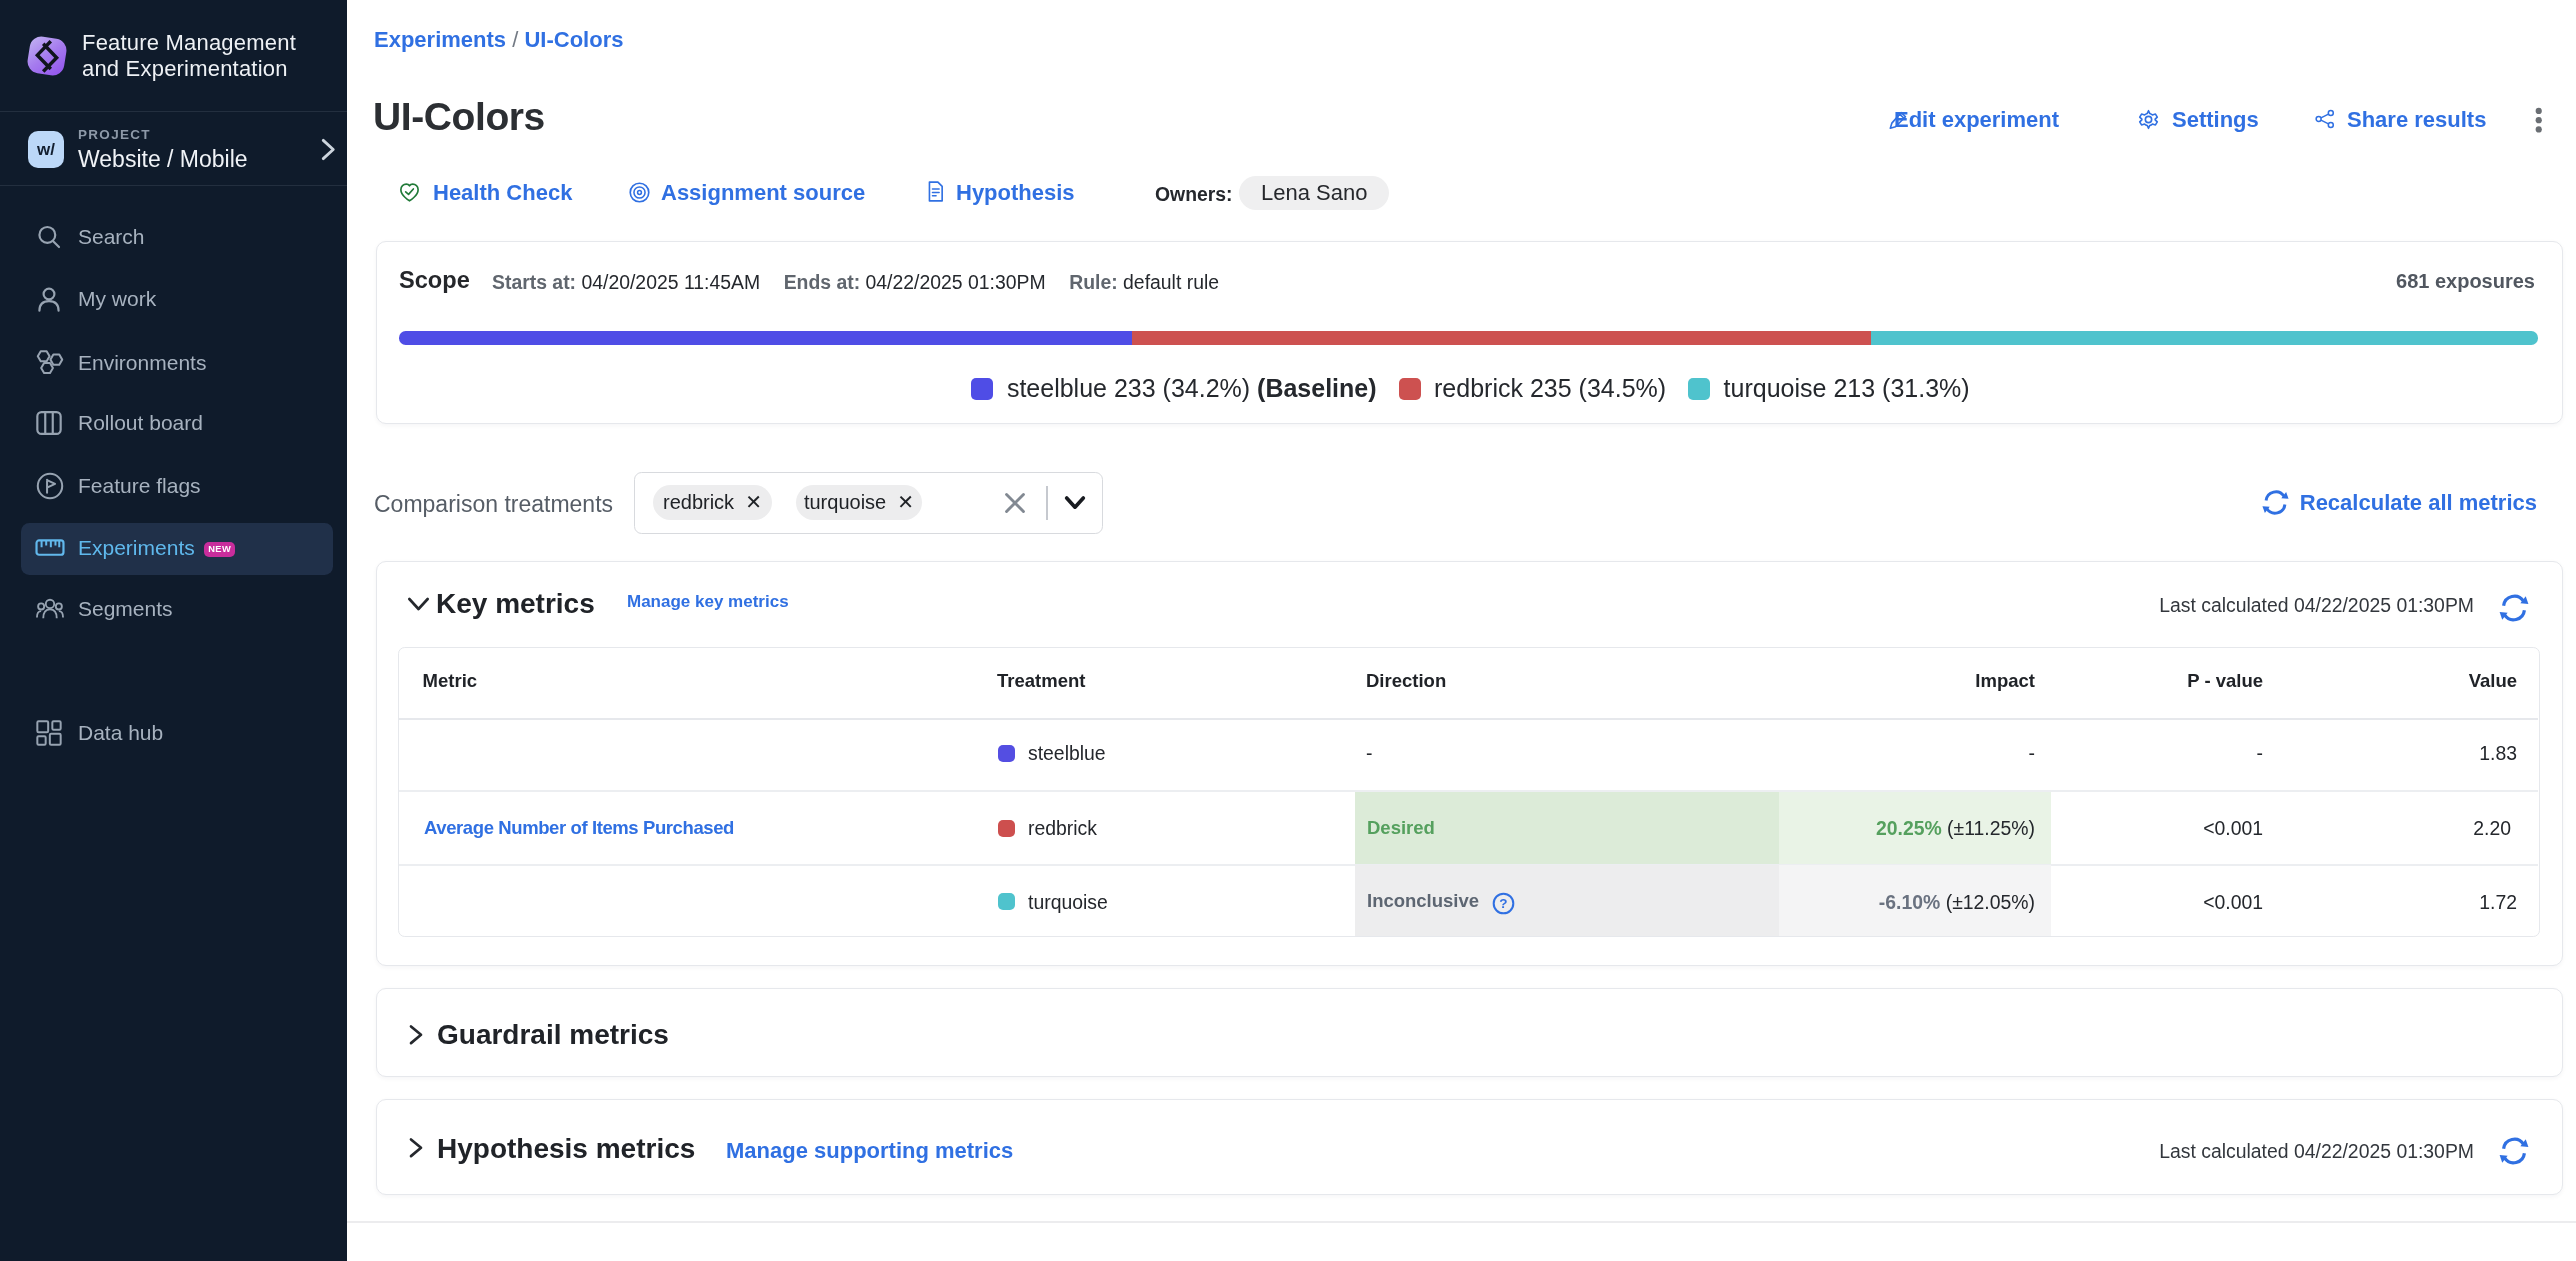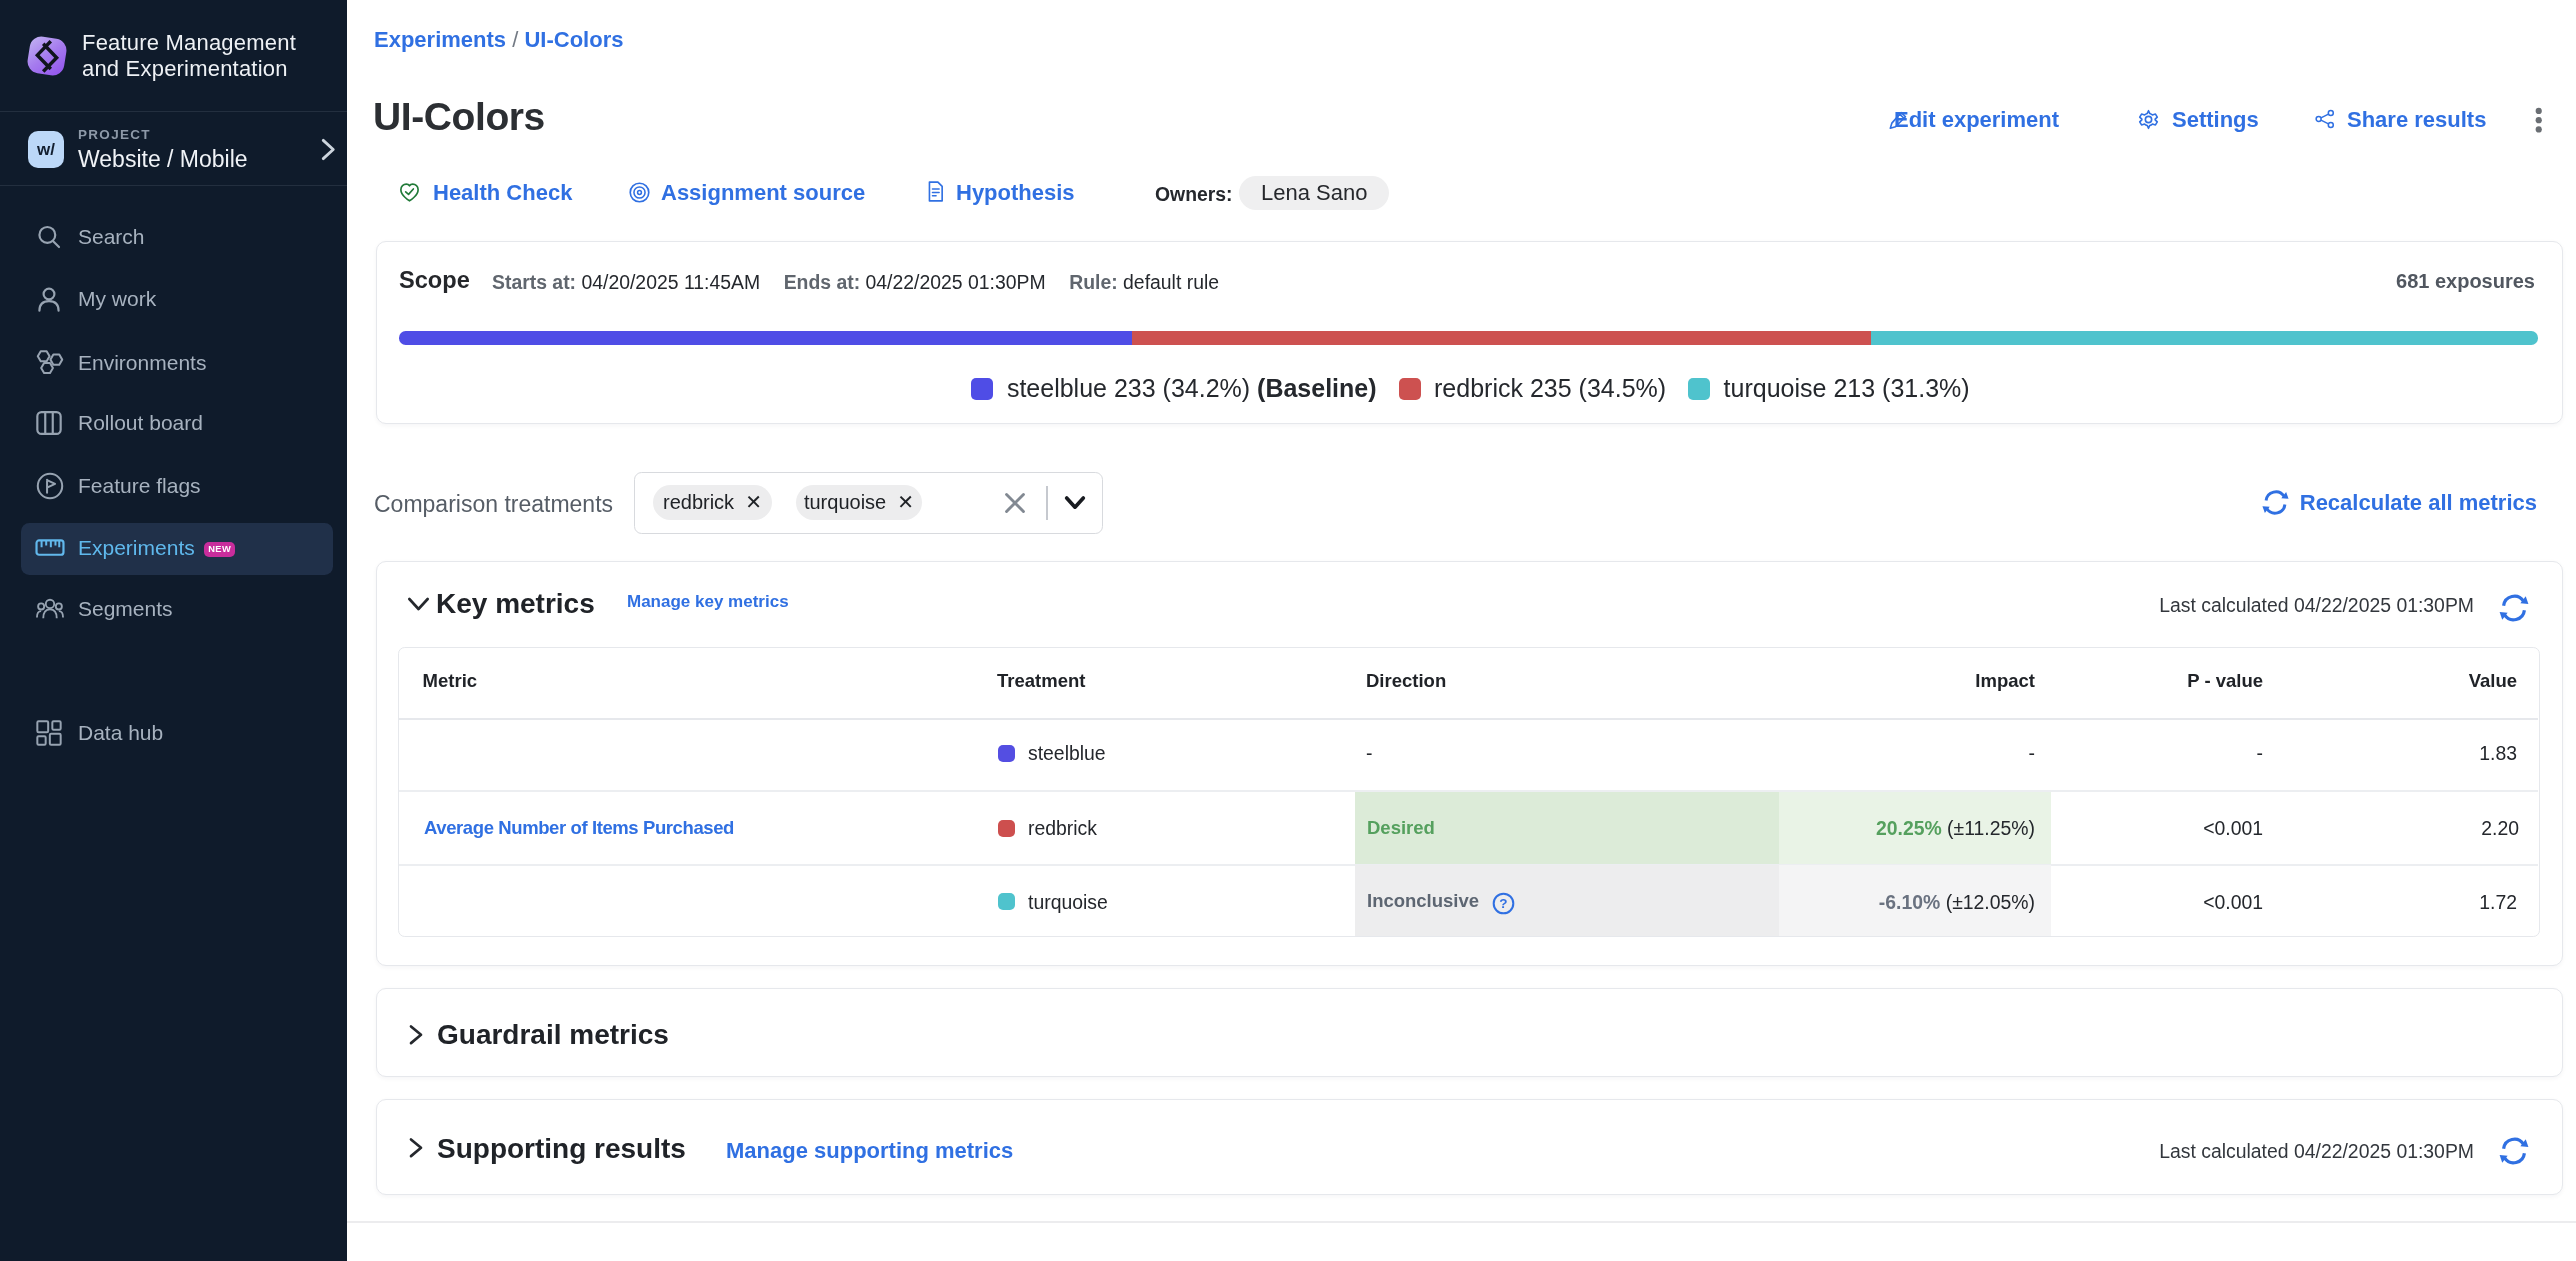--- a/index.html
+++ b/index.html
@@ -267,21 +267,21 @@
       <div class="td" style="right:276px;top:94px;">-</div>
       <div class="td" style="right:22px;top:94px;">1.83</div>
 
       <div class="td link" style="left:25px;top:169px;font-size:18.5px;font-weight:700;letter-spacing:-0.4px;white-space:nowrap;">Average Number of Items Purchased</div>
 
       <div class="sq" style="left:599px;top:172px;background:#cd4f4e;"></div>
       <div class="td" style="left:629px;top:169px;">redbrick</div>
       <div class="td" style="left:968px;top:169px;font-size:18.5px;font-weight:700;color:#55a05e;">Desired</div>
       <div class="td" style="right:504px;top:169px;"><span style="font-weight:700;color:#55a05e;">20.25%</span> (±11.25%)</div>
       <div class="td" style="right:276px;top:169px;">&lt;0.001</div>
-      <div class="td" style="right:20px;top:169px;">2.20</div>
+      <div class="td" style="right:28px;top:169px;">2.20</div>
 
       <div class="sq" style="left:599px;top:245px;background:#4fc3cd;"></div>
       <div class="td" style="left:629px;top:243px;">turquoise</div>
       <div class="td" style="left:968px;top:242px;font-size:18.5px;font-weight:700;color:#5d6672;">Inconclusive</div>
       <svg class="abs" style="left:1093px;top:244px" width="23" height="23" viewBox="0 0 34 34">
           <circle cx="17" cy="17" r="14.5" fill="none" stroke="#3070e2" stroke-width="3"></circle>
           <text x="17" y="24" text-anchor="middle" font-size="20" font-weight="700" fill="#3070e2" font-family="Liberation Sans">?</text>
         </svg>
       <div class="td" style="right:504px;top:243px;"><span style="font-weight:700;color:#6a7280;">-6.10%</span> (±12.05%)</div>
       <div class="td" style="right:276px;top:243px;">&lt;0.001</div>
@@ -292,21 +292,21 @@
       <div class="abs" style="left:29px;top:34px;"><svg width="20" height="23.6" viewBox="0 0 24 28">
             <path d="M6 4 L18 14 L6 24" fill="none" stroke="#25282d" stroke-width="3.2" stroke-linecap="round" stroke-linejoin="round"></path>
           </svg></div>
       <div class="abs" style="left:60px;top:30px;font-size:28px;font-weight:700;color:#202328;">Guardrail metrics</div>
     </div>
 
     <div class="card" style="top:1099px;height:96px;">
       <div class="abs" style="left:29px;top:36px;"><svg width="20" height="23.6" viewBox="0 0 24 28">
             <path d="M6 4 L18 14 L6 24" fill="none" stroke="#25282d" stroke-width="3.2" stroke-linecap="round" stroke-linejoin="round"></path>
           </svg></div>
-      <div class="abs" style="left:60px;top:33px;font-size:28px;font-weight:700;color:#202328;">Supporting results</div>
+      <div class="abs" style="left:60px;top:33px;font-size:28px;font-weight:700;color:#202328;">Hypothesis metrics</div>
       <div class="abs" style="left:349px;top:38px;font-size:22px;white-space:nowrap;"><span class="link">Manage supporting metrics</span></div>
       <div class="abs" style="right:88px;top:40px;font-size:19.4px;color:#33373d;white-space:nowrap;">Last calculated 04/22/2025 01:30PM</div>
       <svg class="abs" style="right:32px;top:35px" width="32" height="32" viewBox="0 0 36 36">
           <g>
             <path d="M6.3 15.5 A12.2 12.2 0 0 1 28.6 10.2" fill="none" stroke="#3070e2" stroke-width="3.6"></path>
             <path d="M25.2 12.6 L34.2 13.4 L31.2 4.9 Z" fill="#3070e2"></path>
             <path d="M29.7 20.5 A12.2 12.2 0 0 1 7.4 25.8" fill="none" stroke="#3070e2" stroke-width="3.6"></path>
             <path d="M10.8 23.4 L1.8 22.6 L4.8 31.1 Z" fill="#3070e2"></path>
           </g>
         </svg>

